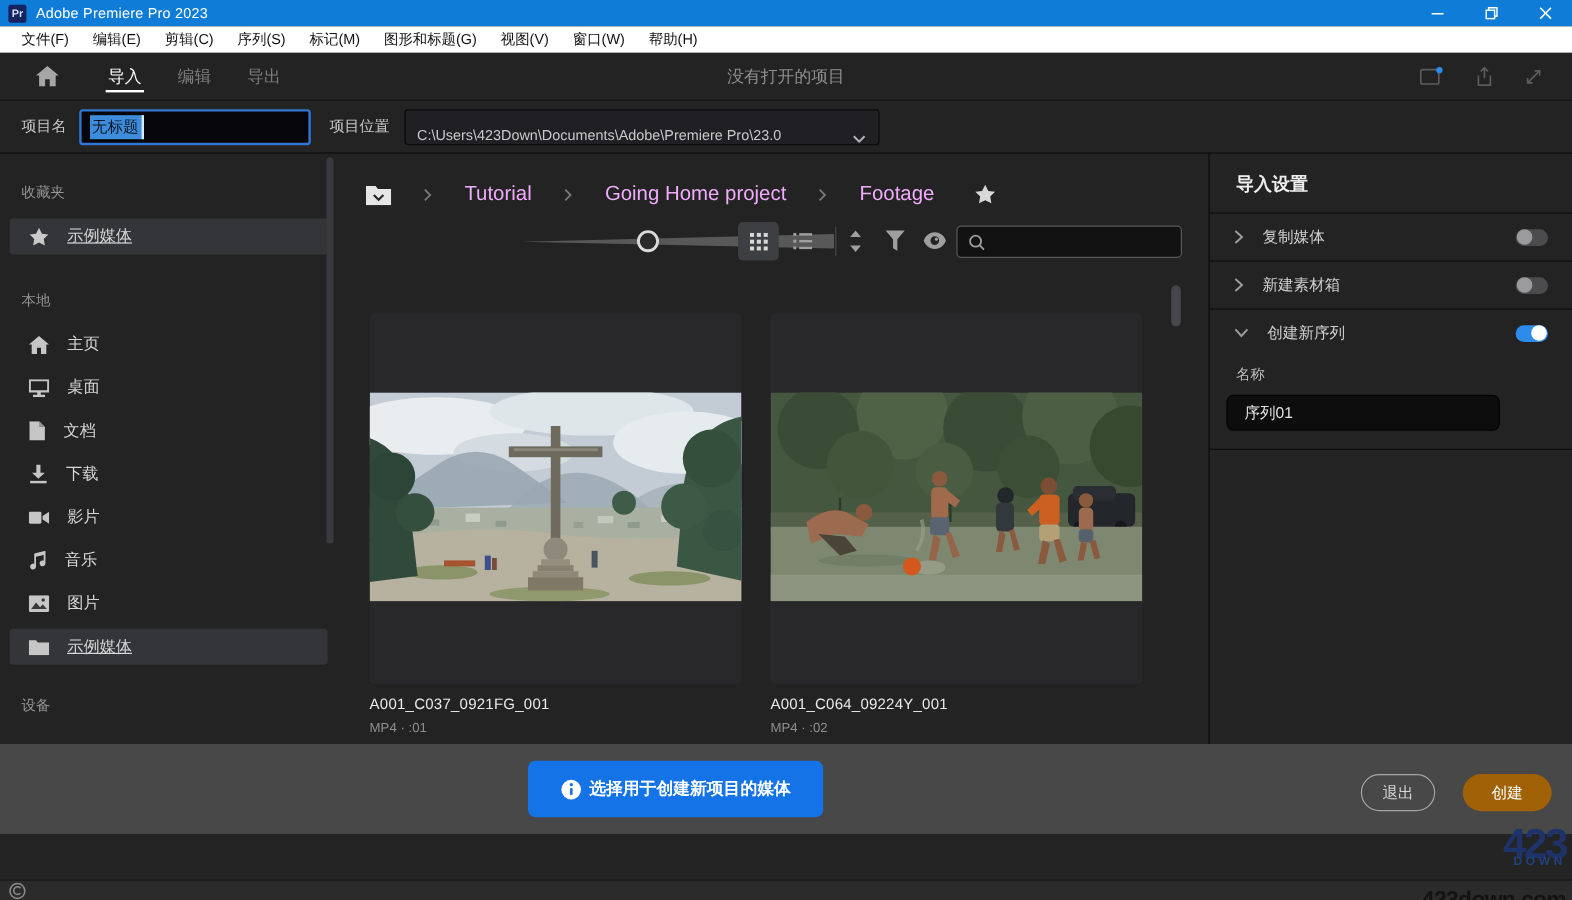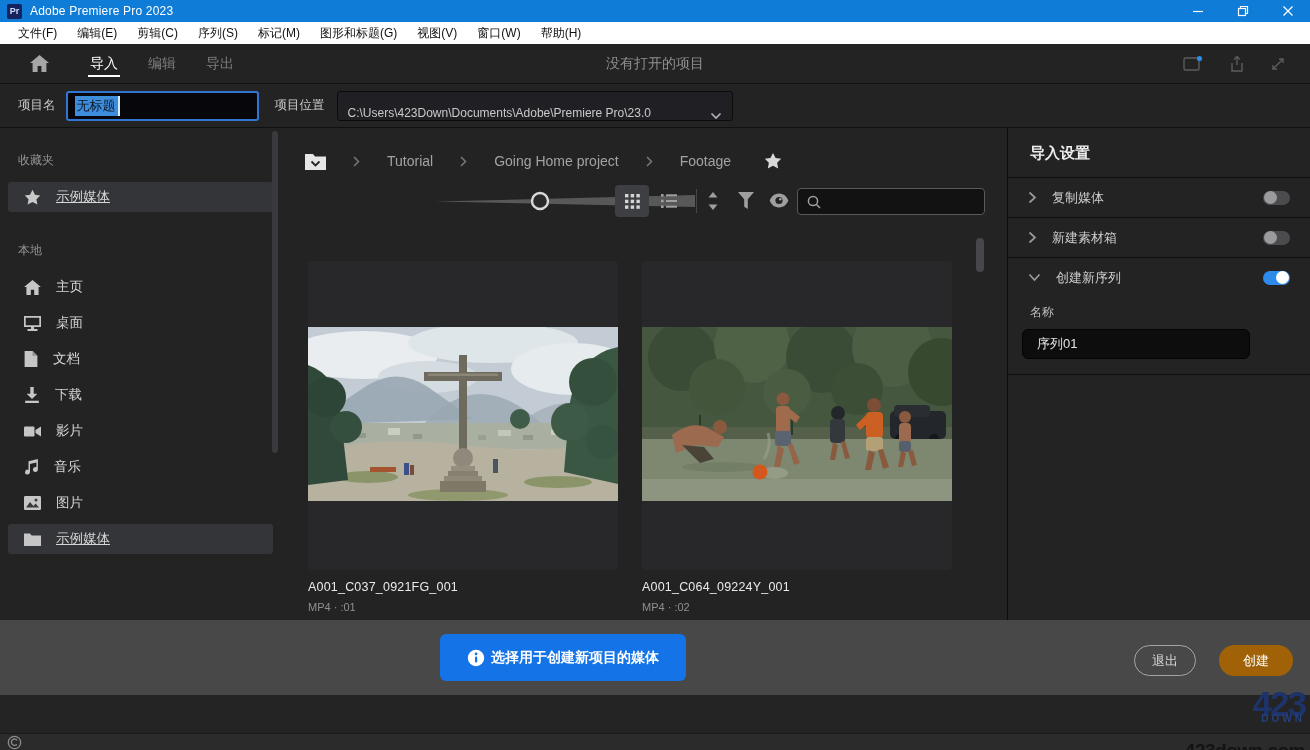--- a/index.html
+++ b/index.html
@@ -42,21 +42,21 @@
   .sidebar { position:absolute; top:128px; left:0; width:281px; height:492px; padding-top:24px; }
   .side-title { font-size:12px; color:#939393; margin:0 0 13px 18px; }
   .side-title.mt { margin-top:30px; }
   .side-title.mt2 { margin-top:26px; margin-bottom:0; }
   .side-row { height:30px; margin:0 8px 6px; display:flex; align-items:center; padding-left:16px; border-radius:3px; color:#d6d6d6; font-size:13.5px; gap:15px; }
   .side-row.selected { background:#343539;text-decoration:underline; }
   .side-scroll { position:absolute; top:3px; right:3px; width:6px; height:322px; background:#3a3a3e; border-radius:3px; }
 
   
   .content { position:absolute; top:128px; left:281px; width:726px; height:492px; }
-  .breadcrumb { position:absolute; top:24px; left:24px; display:flex; align-items:center; gap:27px; font-size:14px; color:#a3a3a3; }
+  .breadcrumb { position:absolute; top:24px; left:24px; display:flex; align-items:center; gap:27px; font-size:17px; color:#f0abfc; }
   .crumb { white-space:nowrap; }
   .toolbar { position:absolute; top:57px; left:0; width:100%; height:32px; }
   .slider { position:absolute; left:154px; top:0; width:260px; height:32px; }
   .view-btn { position:absolute; top:0; width:34px; height:32px; display:flex; align-items:center; justify-content:center; border-radius:4px; }
   .view-btn.grid { left:334px; background:#3e3f42; }
   .view-btn.list { left:371px; }
   .tb-divider { position:absolute; left:415px; top:4px; width:1px; height:24px; background:#474747; }
   .tb-icon { position:absolute; top:6px; }
   .ic-sort { left:424px; } .ic-filter { left:456px; } .ic-eye { left:488px; top:8px; }
   .searchbox { position:absolute; left:516px; top:3px; width:188px; height:27px; background:#121212; border:1px solid #595959; border-radius:4px; display:flex; align-items:center; padding-left:9px; gap:7px; }
@@ -247,20 +247,21 @@
         </svg>
       <span>图片</span>
     </div>
     <div class="side-row selected">
       <svg width="17" height="14" viewBox="0 0 17 14" fill="#c6c6c6">
           <path d="M0 1.5h6l1.6 2H17V14H0z"></path>
         </svg>
       <span>示例媒体</span>
     </div>
 
+    <div class="side-title mt2">设备</div>
     <div class="side-scroll"></div>
   </div>
 
   <div class="content">
     <div class="breadcrumb">
       <svg width="21" height="17" viewBox="0 0 21 17">
           <path d="M0 1h8l2 2.5h11V17H0z" fill="#e6e6e6"></path>
           <path d="M6.5 8.5 10.5 12.5 14.5 8.5" stroke="#252525" stroke-width="1.8" fill="none"></path>
         </svg>
       <svg width="7" height="11" viewBox="0 0 7 11" fill="none" stroke="#787878" stroke-width="1.5">

